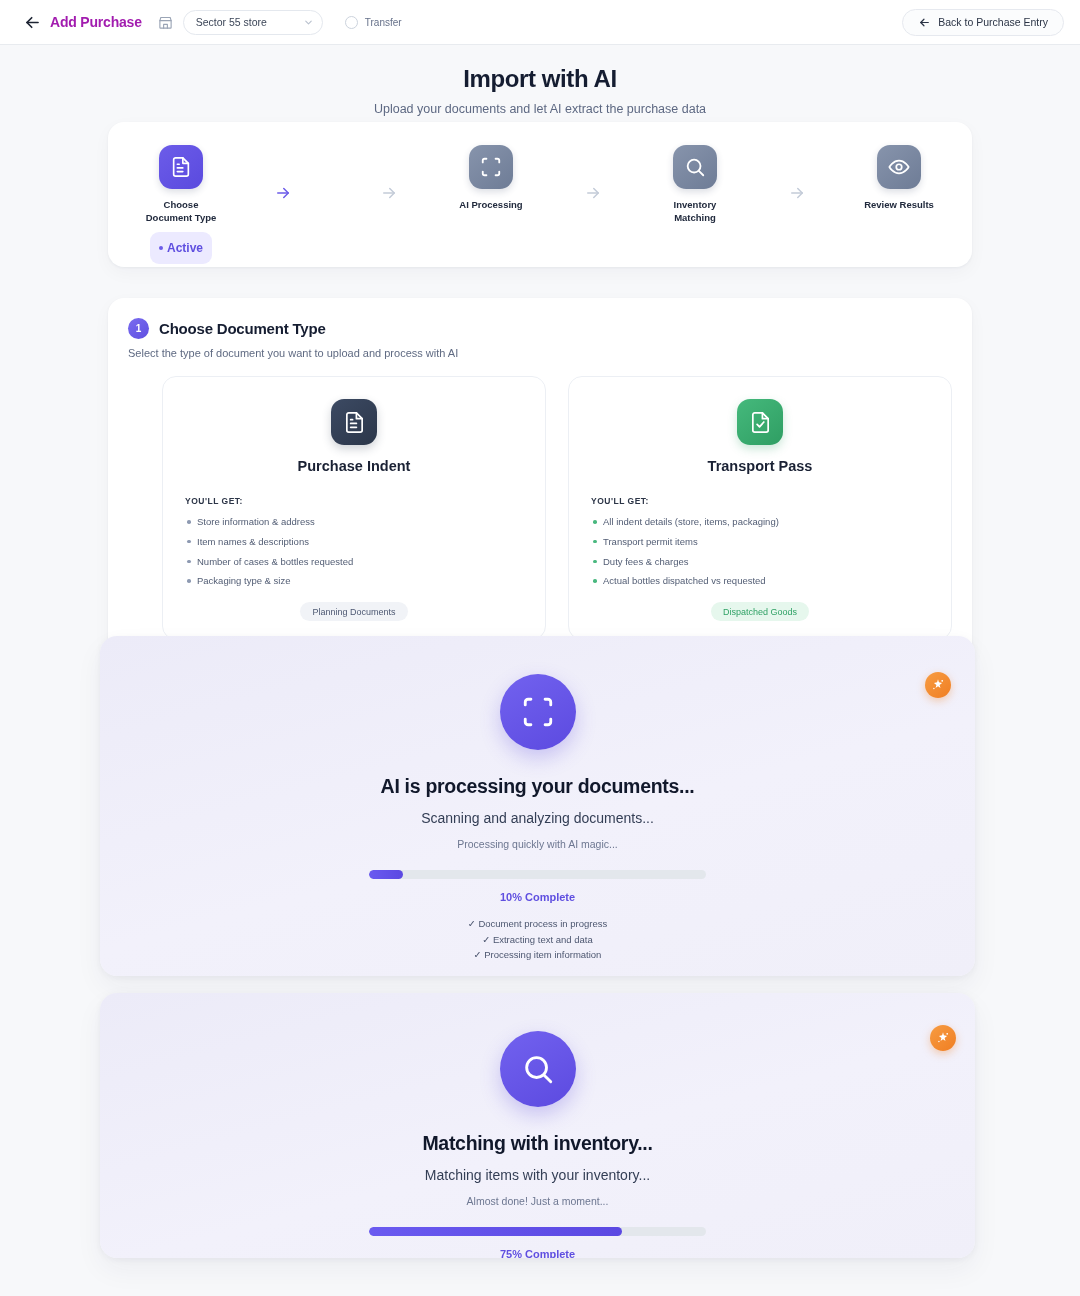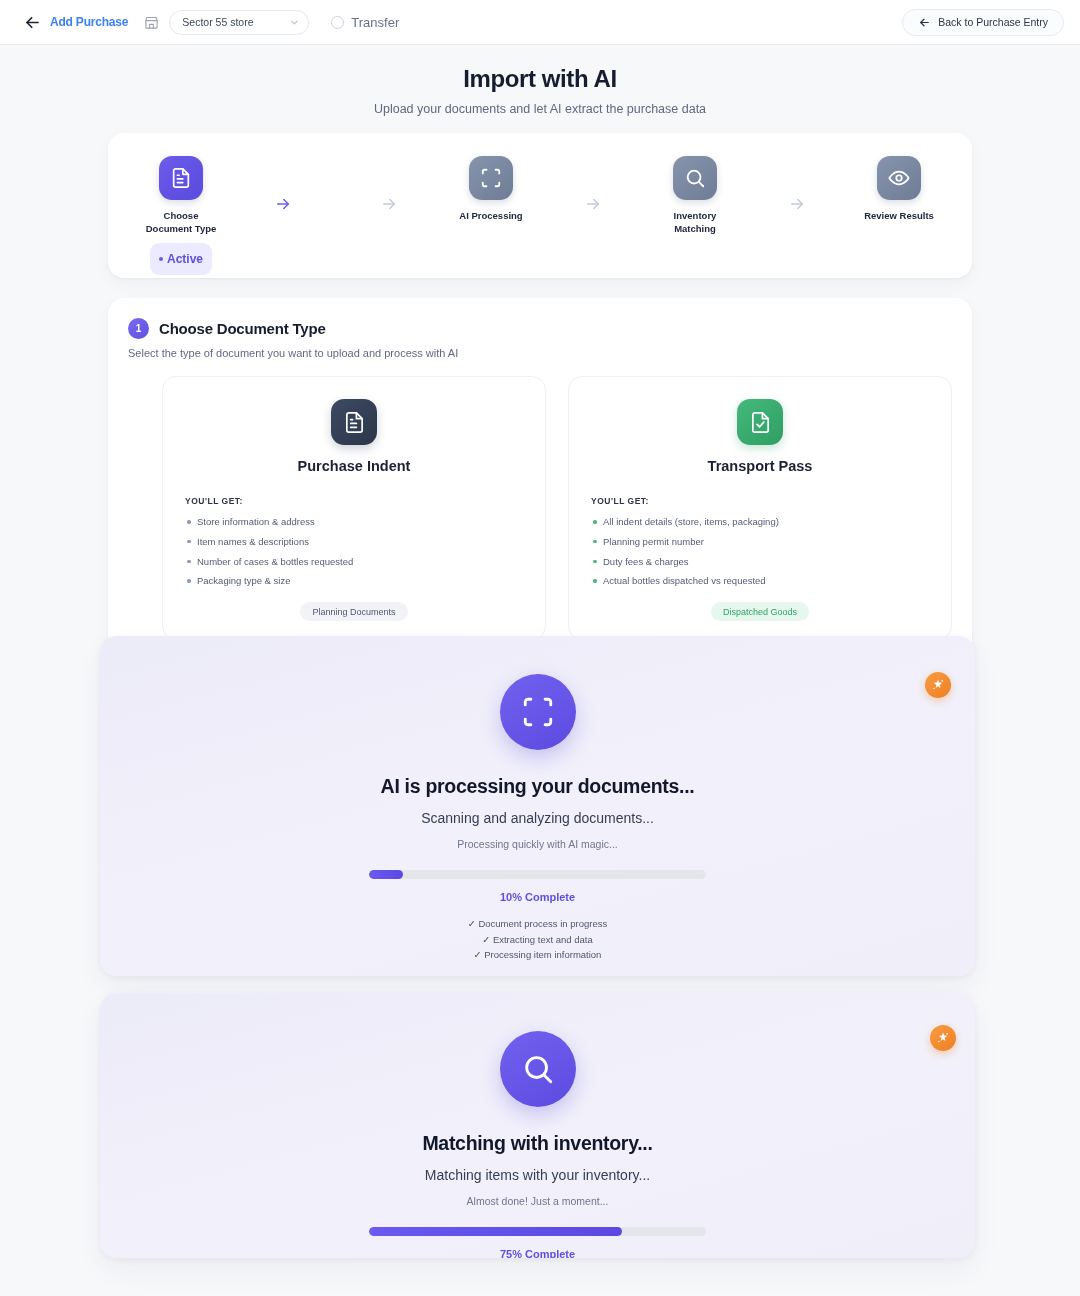--- a/index.html
+++ b/index.html
@@ -23,23 +23,23 @@
     z-index: 30;
   }
   .back-arrow {
     width: 20px; height: 20px;
     display: flex; align-items: center; justify-content: center;
     color: #1d2433;
     flex: none;
     cursor: pointer;
   }
   .page-title {
-    font-size: 12px;
+    font-size: 14px;
     font-weight: bold;
-    color: #3b82f6;
+    color: #a21caf;
     margin-left: 8px;
     letter-spacing: -0.2px;
     white-space: nowrap;
   }
   .store-icon {
     margin-left: 16px;
     color: #9aa4b5;
     display: flex; align-items: center;
     flex: none;
   }
@@ -66,21 +66,21 @@
     margin-left: 22px;
     display: flex; align-items: center; gap: 7px;
     cursor: pointer;
   }
   .radio {
     width: 13px; height: 13px;
     border: 1.6px solid #ccd3dd;
     border-radius: 50%;
     background: #fff;
   }
-  .transfer-label { font-size: 13px; color: #66718a; }
+  .transfer-label { font-size: 10px; color: #66718a; }
   .spacer { flex: 1; }
   .back-entry-btn {
     height: 27px;
     border: 1px solid #e6e9ef;
     border-radius: 14px;
     background: #fbfcfd;
     display: flex; align-items: center; gap: 7px;
     padding: 0 15px;
     cursor: pointer;
   }
@@ -92,21 +92,21 @@
     font-size: 24px; font-weight: bold; color: #151d31;
     letter-spacing: -0.4px;
   }
   .hero p {
     font-size: 12.5px; color: #5d6882; margin-top: 9px;
   }
 
   
   .steps-card {
     position: absolute;
-    left: 108px; top: 133px;
+    left: 108px; top: 122px;
     width: 864px; height: 145px;
     background: #fff;
     border-radius: 16px;
     box-shadow: 0 1px 3px rgba(22,34,60,.05), 0 6px 18px rgba(22,34,60,.035);
     display: flex;
     align-items: flex-start;
     padding: 23px 24px 0 24px;
   }
   .step {
     width: 98px;
@@ -463,21 +463,21 @@
               <path d="M14 2H6a2 2 0 0 0-2 2v16a2 2 0 0 0 2 2h12a2 2 0 0 0 2-2V8z"></path>
               <polyline points="14 2 14 8 20 8"></polyline>
               <polyline points="8.5 14 11 16.5 15.5 11.5"></polyline>
             </svg>
         </div>
       </div>
       <div class="doc-name">Transport Pass</div>
       <div class="youll">YOU'LL GET:</div>
       <ul class="feat-list green">
         <li>All indent details (store, items, packaging)</li>
-        <li>Planning permit number</li>
+        <li>Transport permit items</li>
         <li>Duty fees &amp; charges</li>
         <li>Actual bottles dispatched vs requested</li>
       </ul>
       <div class="tag-row">
         <span class="tag green">Dispatched Goods</span>
       </div>
     </div>
 
   </div>
 </div>

